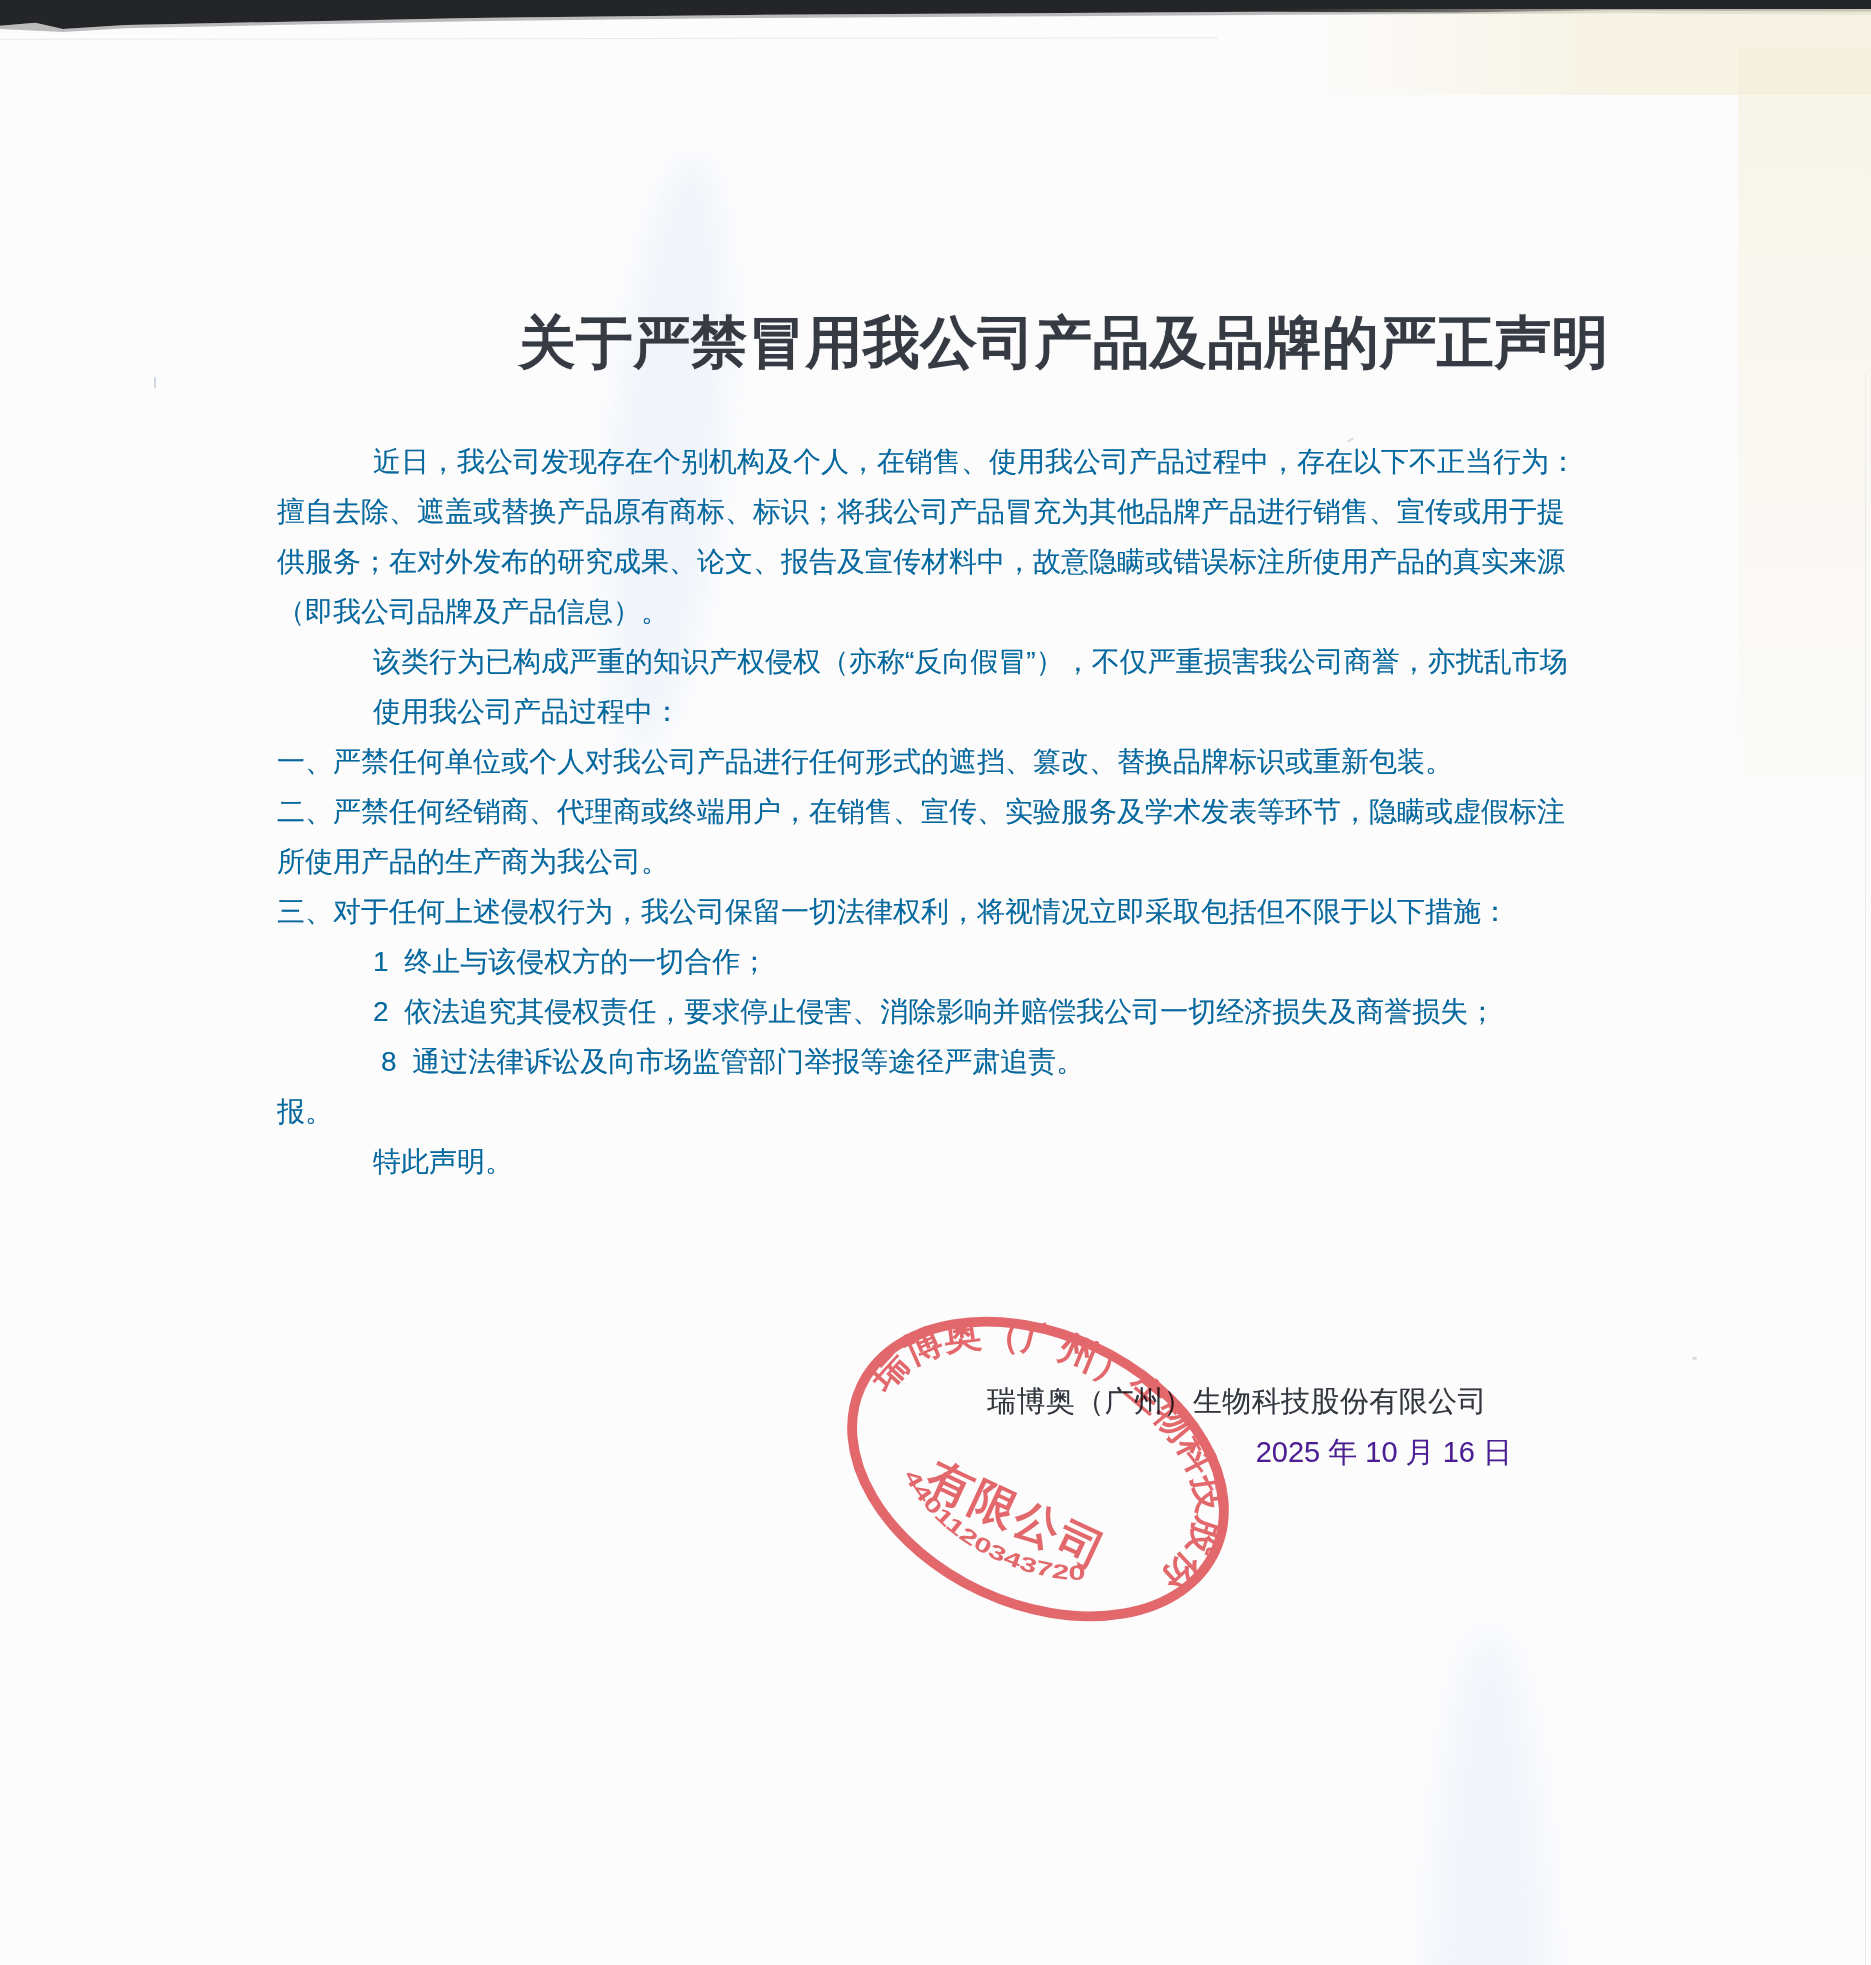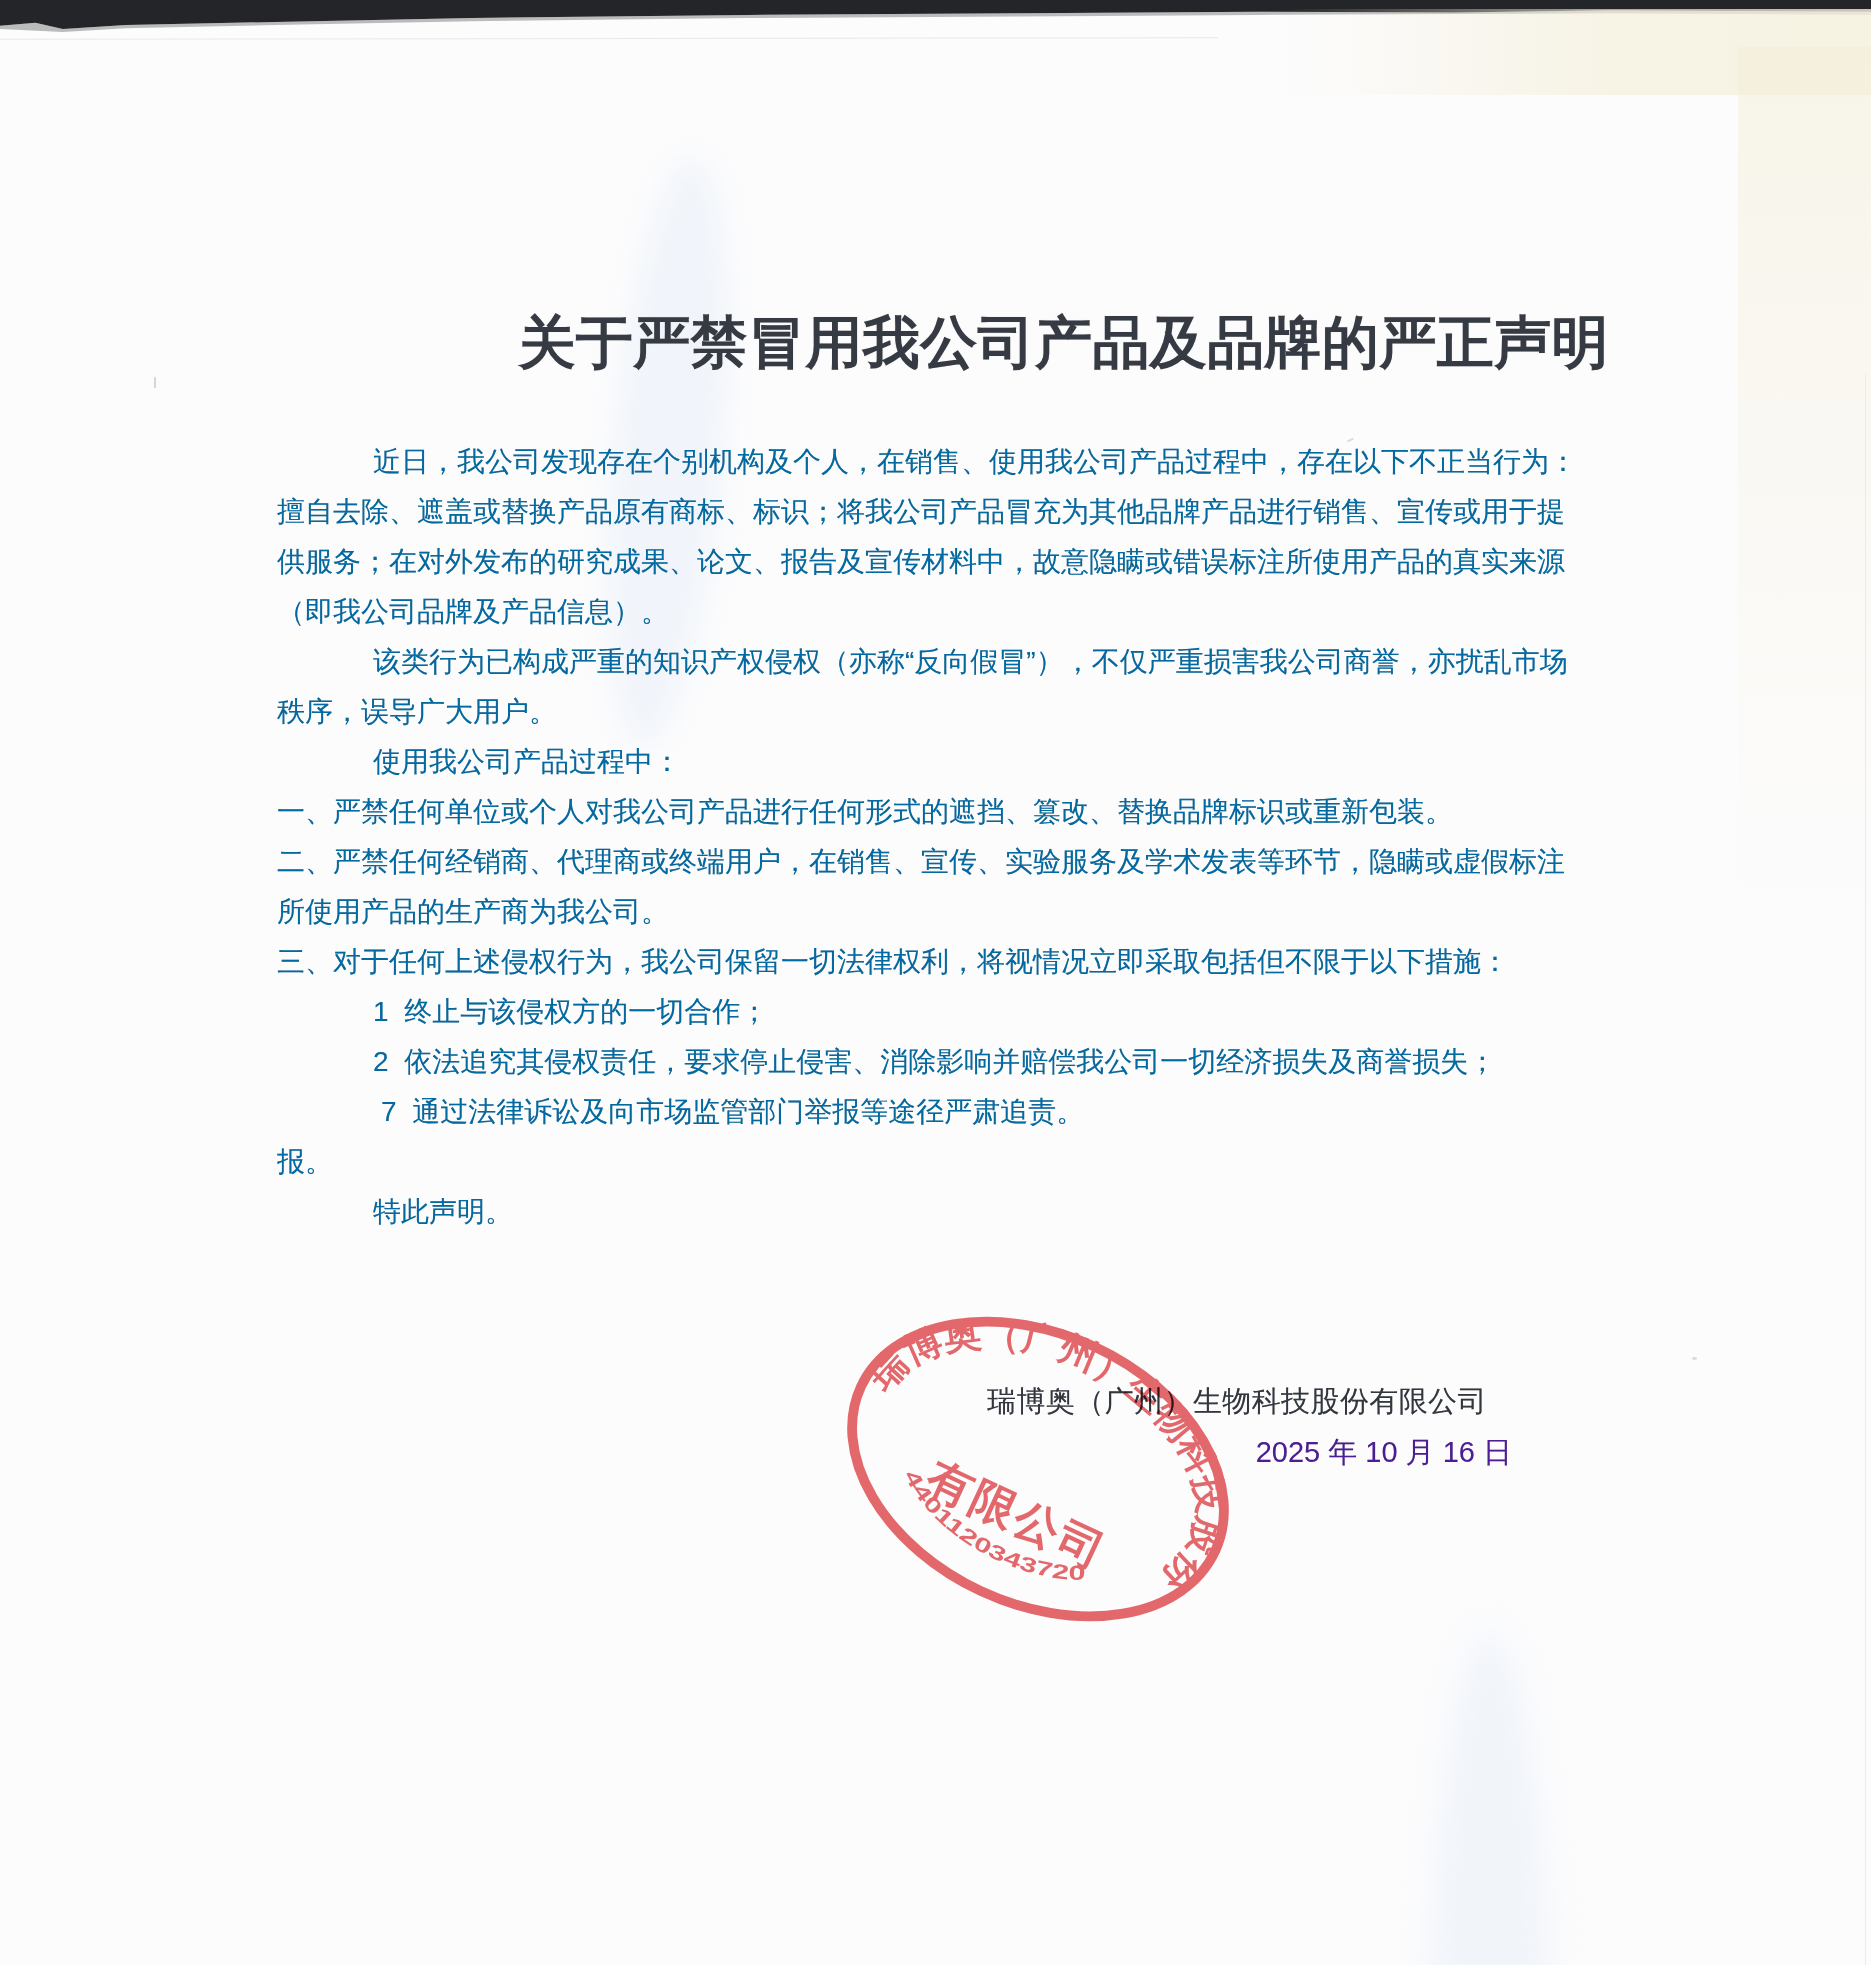--- a/index.html
+++ b/index.html
@@ -87,29 +87,28 @@
   <div class="speck speck5"></div>
 
   <h1 class="title">关于严禁冒用我公司产品及品牌的严正声明</h1>
 
   <div class="doc-body">
       <div class="line para">近日，我公司发现存在个别机构及个人，在销售、使用我公司产品过程中，存在以下不正当行为：</div>
       <div class="line none">擅自去除、遮盖或替换产品原有商标、标识；将我公司产品冒充为其他品牌产品进行销售、宣传或用于提</div>
       <div class="line none">供服务；在对外发布的研究成果、论文、报告及宣传材料中，故意隐瞒或错误标注所使用产品的真实来源</div>
       <div class="line none">（即我公司品牌及产品信息）。</div>
       <div class="line para">该类行为已构成严重的知识产权侵权（亦称“反向假冒”），不仅严重损害我公司商誉，亦扰乱市场</div>
-      <div class="line none">秩序，误导广大用户。</div>
       <div class="line para">使用我公司产品过程中：</div>
       <div class="line none">一、严禁任何单位或个人对我公司产品进行任何形式的遮挡、篡改、替换品牌标识或重新包装。</div>
       <div class="line none">二、严禁任何经销商、代理商或终端用户，在销售、宣传、实验服务及学术发表等环节，隐瞒或虚假标注</div>
       <div class="line none">所使用产品的生产商为我公司。</div>
       <div class="line none">三、对于任何上述侵权行为，我公司保留一切法律权利，将视情况立即采取包括但不限于以下措施：</div>
       <div class="line sub">1  终止与该侵权方的一切合作；</div>
       <div class="line sub">2  依法追究其侵权责任，要求停止侵害、消除影响并赔偿我公司一切经济损失及商誉损失；</div>
-      <div class="line sub3">7  通过法律诉讼及向市场监管部门举报等途径严肃追责。</div>
+      <div class="line sub3">8  通过法律诉讼及向市场监管部门举报等途径严肃追责。</div>
       <div class="line none">报。</div>
       <div class="line para">特此声明。</div>
     </div>
 
   <div class="sig-company">瑞博奥（广州）生物科技股份有限公司</div>
   <div class="sig-date">2025 年 10 月 16 日</div>
 
   <svg class="stamp" viewBox="0 0 1400 1400">
     <g transform="translate(700,700) rotate(25)">
       <defs>

